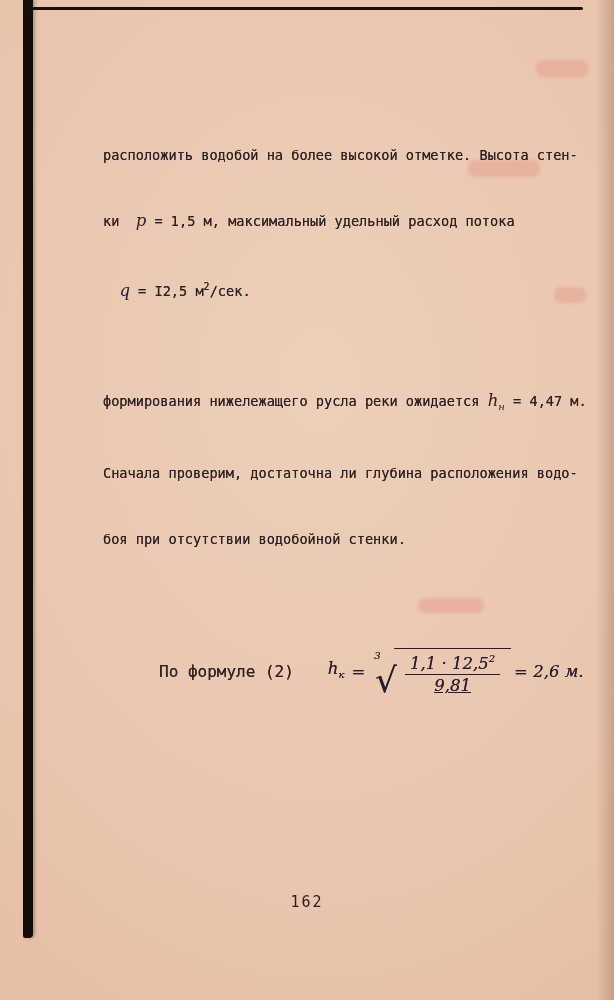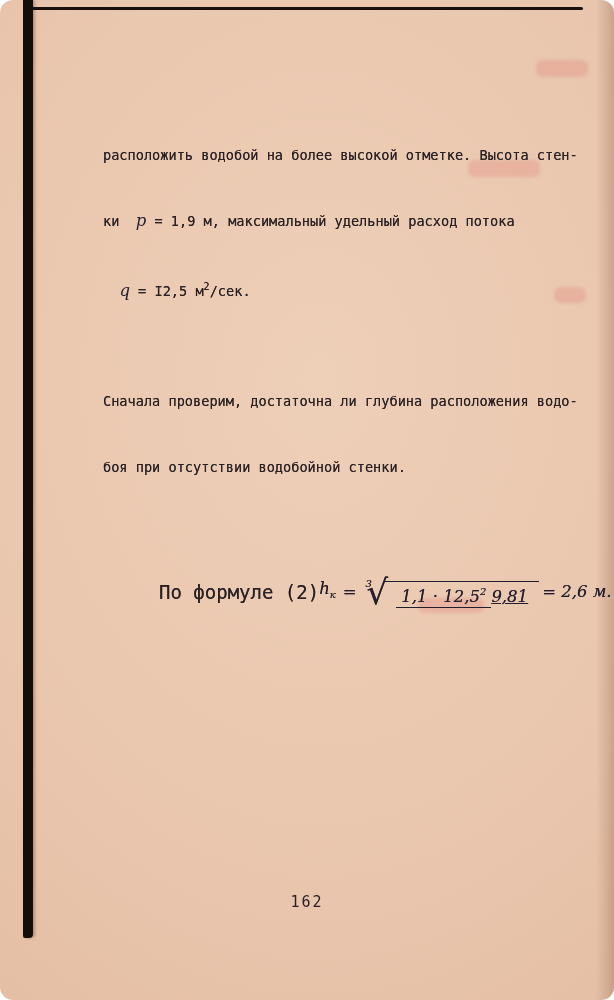--- a/index.html
+++ b/index.html
@@ -3,21 +3,20 @@
 <meta charset="utf-8">
 <style>
   * { box-sizing: border-box; }
   html,body { margin:0; padding:0; }
   body { width:614px; height:1000px; overflow:hidden; }
 
   .page {
     position:relative; width:614px; height:1000px; overflow:hidden;
     background: radial-gradient(130% 105% at 52% 38%, #eecfb8 0%, #e9c5ad 50%, #e0ba9f 88%, #d8b095 100%);
     font-family:"DejaVu Sans Mono", monospace;
-    border-radius:13px;
   }
   .edge-right {
     position:absolute; right:0; top:0; width:18px; height:100%;
     background: linear-gradient(to left, rgba(120,72,48,0.28), rgba(120,72,48,0));
   }
   .border-left {
     position:absolute; left:23px; top:0; width:10px; height:938px;
     background:#140e0a; border-radius:0 0 4px 2px;
     box-shadow: 2px 0 3px rgba(90,50,30,0.35);
   }
@@ -29,30 +28,30 @@
     position:absolute; left:103px; top:56px; width:496px;
     color:#2a2124; font-size:13.6px; line-height:22px;
     white-space:pre-wrap;
     text-shadow: 0 0 0.4px rgba(42,33,36,0.8);
   }
   .line { min-height:22px; }
   .hw {
     font-family:"DejaVu Serif", serif; font-style:italic;
     font-size:16.5px; color:#221e30; text-shadow:none;
   }
-  .typed { font-family:"DejaVu Sans Mono", monospace; font-style:normal; font-size:19px; color:#2a2124; }
+  .typed { font-family:"DejaVu Sans Mono", monospace; font-style:normal; font-size:16px; color:#2a2124; }
   sub { font-size:10px; }
   sup { font-size:10px; }
 
   .formula {
     display:flex; align-items:center; margin:10px 0;
     font-family:"DejaVu Serif", serif; font-style:italic; font-size:16.5px; color:#221e30;
     white-space:pre;
   }
-  .frac { display:inline-flex; flex-direction:row; align-items:center; margin:0 5px; line-height:1.2; }
+  .frac { display:inline-flex; flex-direction:column; align-items:center; margin:0 5px; line-height:1.2; }
   .frac .num { border-bottom:1.7px solid #221e30; padding:0 5px 1px; }
   .frac .den { padding-top:1px;text-decoration:underline; }
 
   .sqrt { display:inline-flex; position:relative; margin:0 3px; align-items:flex-end; }
   .sqrt .idx { position:absolute; left:-1px; top:-3px; font-size:10px; font-style:italic; }
   .sqrt .sign { font-size:34px; line-height:0.95; }
   .sqrt .body { border-top:1.8px solid #221e30; padding:4px 6px 0; display:inline-flex; align-items:center; margin-left:-3px; }
 
   .smudge { position:absolute; background:rgba(224,122,116,0.28); filter:blur(1.5px); border-radius:7px; pointer-events:none; }
 
@@ -74,24 +73,25 @@
 
   <div class="smudge" style="left:536px;top:60px;width:52px;height:17px"></div>
   <div class="smudge" style="left:468px;top:160px;width:72px;height:17px"></div>
   <div class="smudge" style="left:554px;top:287px;width:32px;height:16px"></div>
   <div class="smudge" style="left:418px;top:598px;width:66px;height:15px"></div>
 
   <div class="content">
 
     
     <div class="line"><span>расположить водобой на более высокой отметке. Высота стен-</span></div>
-    <div class="line"><span>ки  </span><span class="hw">p</span><span> = 1,9 м, максимальный удельный расход потока</span></div>
+    <div class="line"><span>ки  </span><span class="hw">p</span><span> = 1,5 м, максимальный удельный расход потока</span></div>
     <div class="line"><span>  </span><span class="hw">q</span><span> = I2,5 м</span><sup>2</sup><span>/сек.</span></div>
 
     
+    <div class="line"><span>формирования нижележащего русла реки ожидается </span><span class="hw"><span>h</span><sub>н</sub></span><span> = 4,47 м.</span></div>
     <div class="line"><span>Сначала проверим, достаточна ли глубина расположения водо-</span></div>
     <div class="line"><span>боя при отсутствии водобойной стенки.</span></div>
 
     
     <div class="formula" style="padding-left:56px">
       <span class="typed">По формуле (2)</span>
       <span class="gap30"></span>
       <span><span>h</span><sub>к</sub></span>
       <span style="margin:0 7px">=</span>
       <span class="sqrt">

